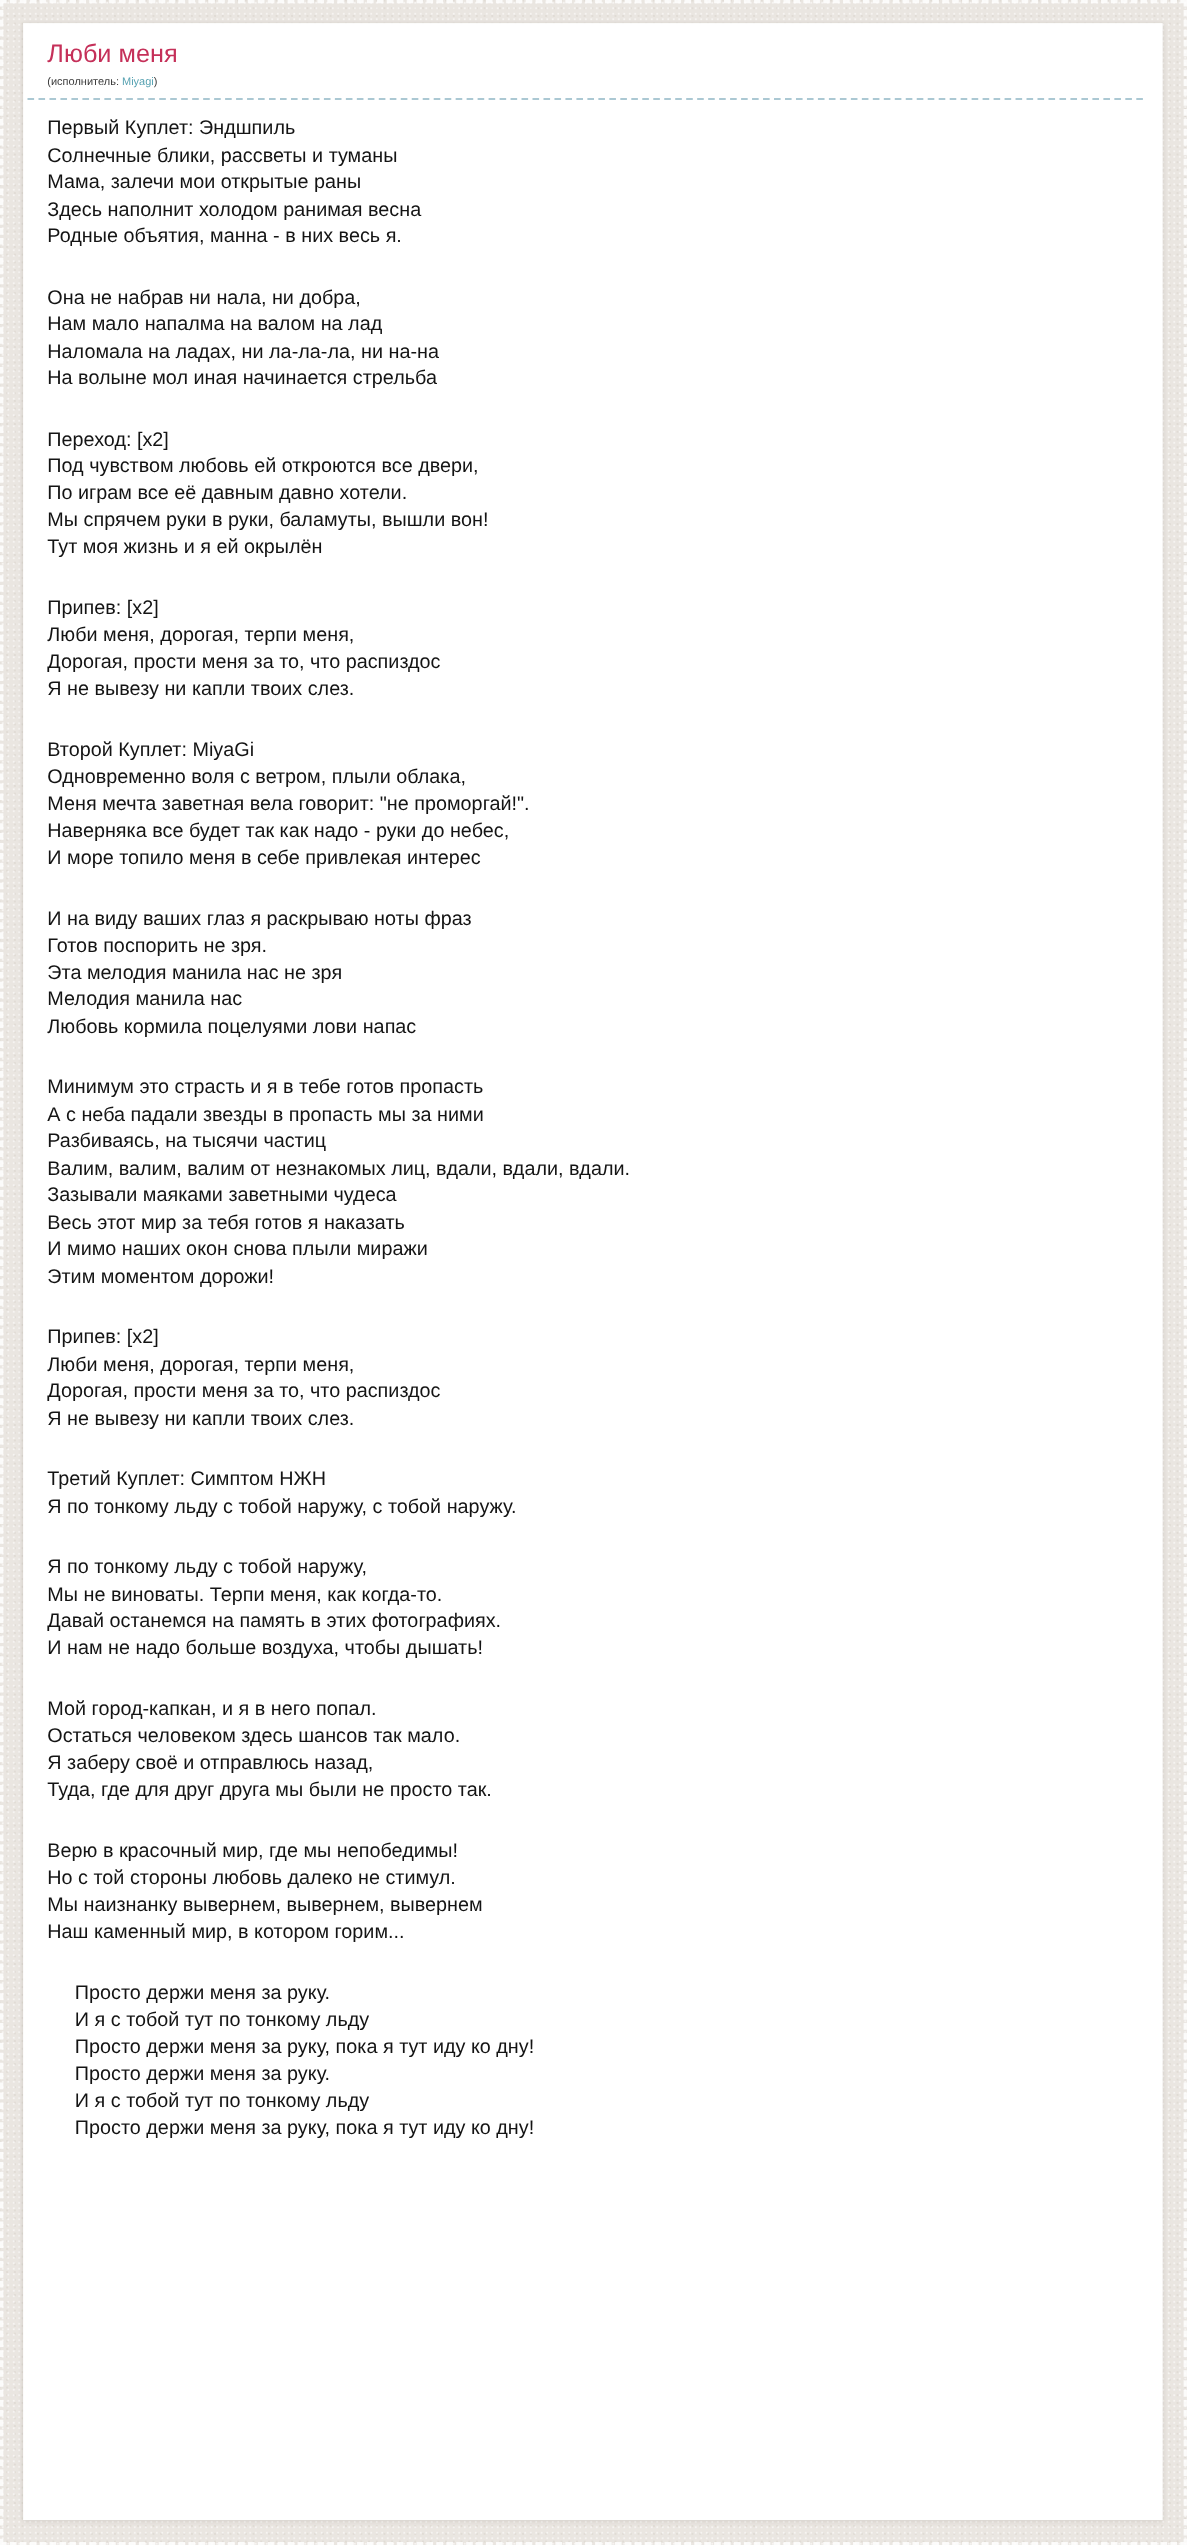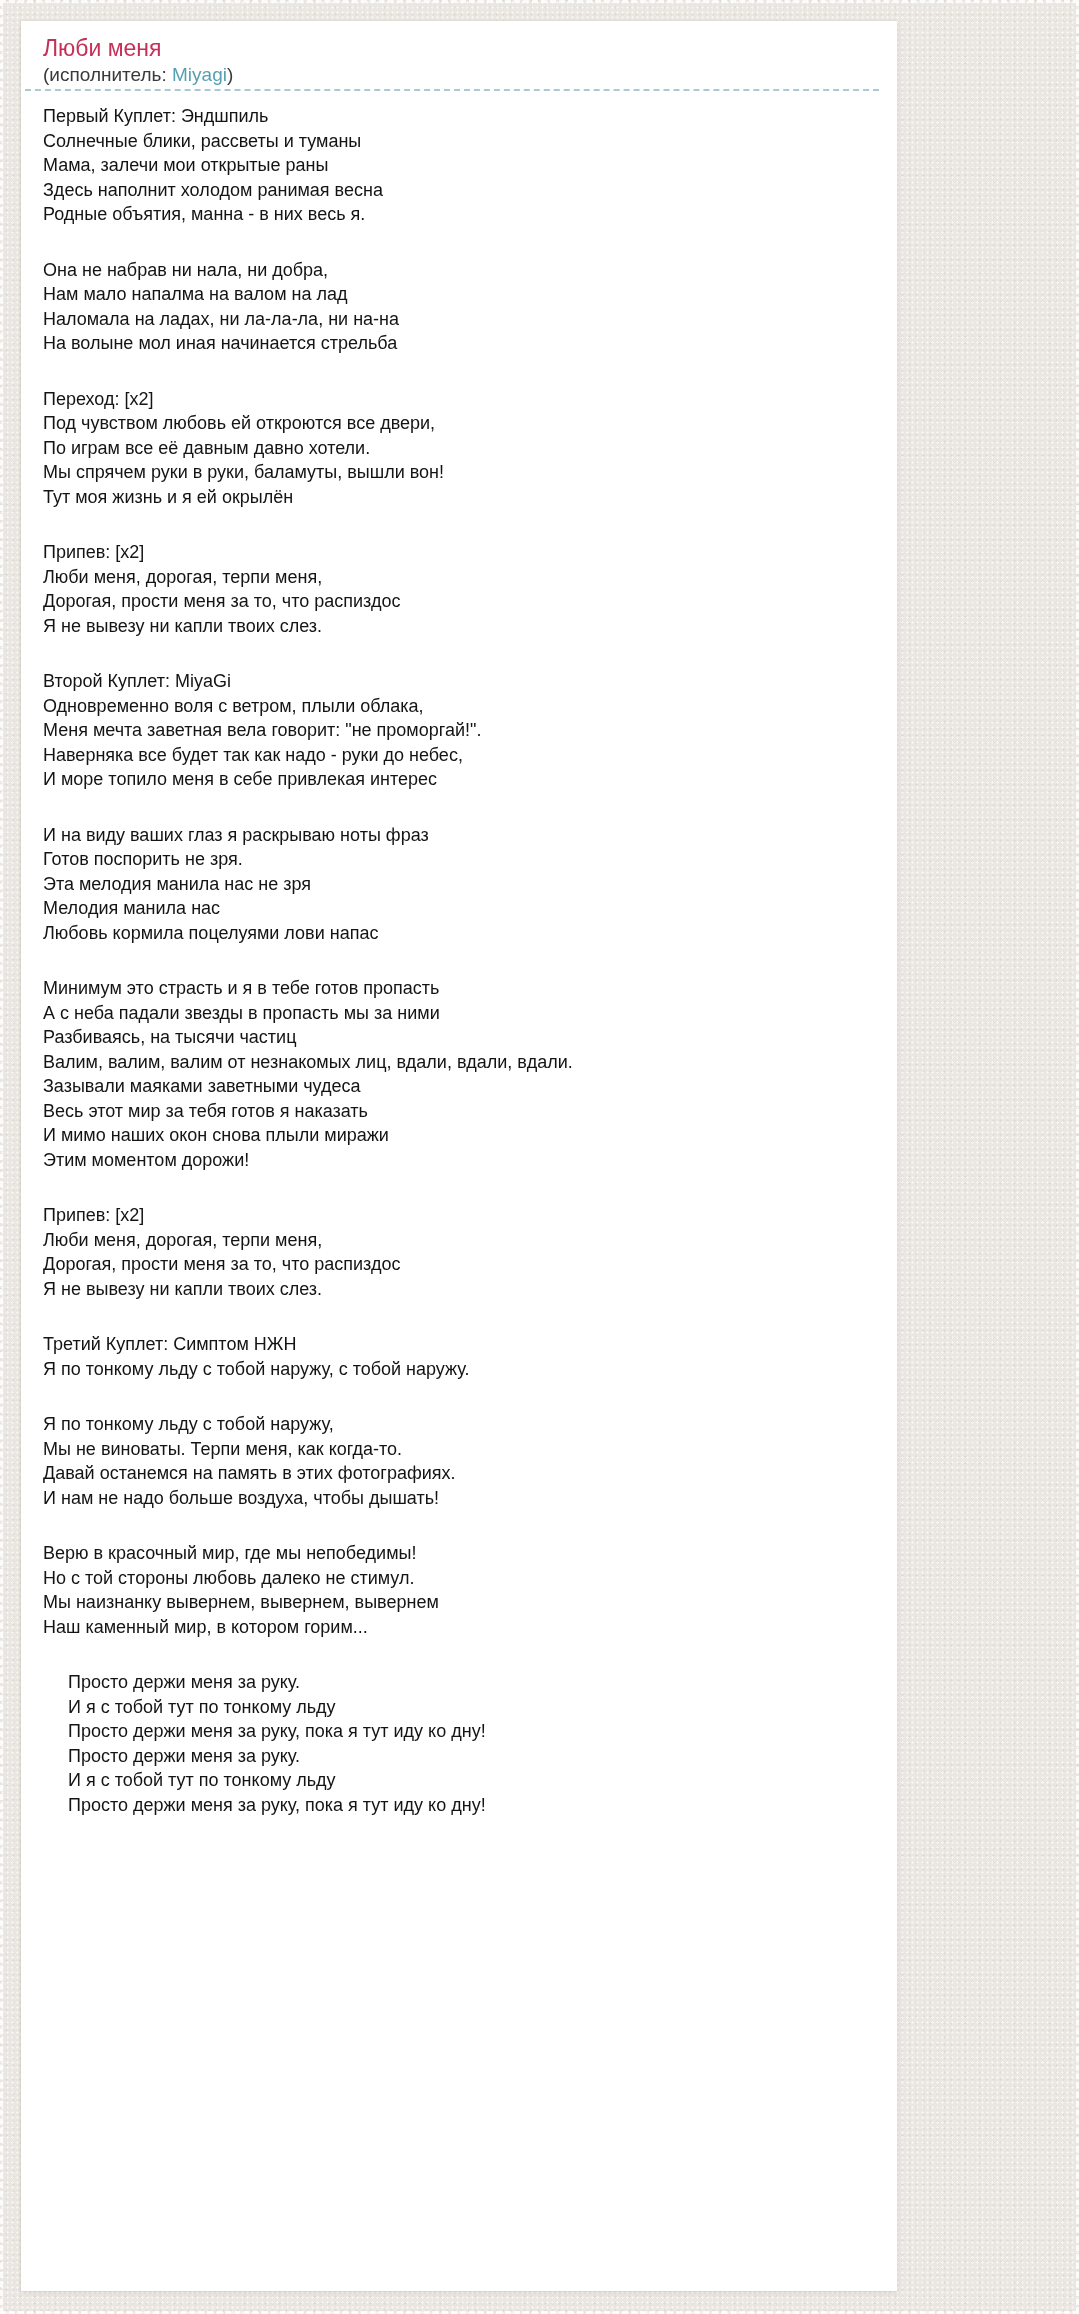--- a/index.html
+++ b/index.html
@@ -21,32 +21,32 @@
       radial-gradient(rgba(255,255,255,0.55) 1px, transparent 1.3px),
       radial-gradient(rgba(175,165,152,0.16) 1px, transparent 1.3px);
     background-size:5px 5px,7px 7px;
     background-position:0 0,3px 4px;
   }
   .page-edge{
     position:absolute;inset:0;border:3px dashed rgba(255,255,255,0.85);
     pointer-events:none;
   }
   .panel{
-    position:absolute;left:21px;top:21px;width:876px;height:2270px;
+    position:absolute;left:21px;top:21px;width:1036px;height:2270px;
     background:var(--panel-bg);
     box-shadow:0 1px 4px rgba(120,110,100,0.25);
     padding:12px 18px 30px 22px;
   }
   h1.song-title{
     margin:0 0 2px 0;
     font-size:23px;line-height:30px;font-weight:normal;
     color:var(--title-color);
   }
   .artist-line{
-    font-size:19px;line-height:19px;color:var(--muted-color);
+    font-size:10px;line-height:19px;color:var(--muted-color);
   }
   .artist-line a{
     color:var(--link-color);text-decoration:none;cursor:pointer;
   }
   .header-separator{
     height:0;border:0;border-bottom:2px dashed var(--separator-color);
     margin:5px 0 13px -18px;
   }
   .lyrics{
     font-size:18px;line-height:24.5px;color:var(--text-color);
@@ -70,17 +70,18 @@
         <p class="stanza">Первый Куплет: Эндшпиль<br>Солнечные блики, рассветы и туманы<br>Мама, залечи мои открытые раны<br>Здесь наполнит холодом ранимая весна<br>Родные объятия, манна - в них весь я.</p>
         <p class="stanza">Она не набрав ни нала, ни добра,<br>Нам мало напалма на валом на лад<br>Наломала на ладах, ни ла-ла-ла, ни на-на<br>На волыне мол иная начинается стрельба</p>
         <p class="stanza">Переход: [x2]<br>Под чувством любовь ей откроются все двери,<br>По играм все её давным давно хотели.<br>Мы спрячем руки в руки, баламуты, вышли вон!<br>Тут моя жизнь и я ей окрылён</p>
         <p class="stanza">Припев: [x2]<br>Люби меня, дорогая, терпи меня,<br>Дорогая, прости меня за то, что распиздос<br>Я не вывезу ни капли твоих слез.</p>
         <p class="stanza">Второй Куплет: MiyaGi<br>Одновременно воля с ветром, плыли облака,<br>Меня мечта заветная вела говорит: "не проморгай!".<br>Наверняка все будет так как надо - руки до небес,<br>И море топило меня в себе привлекая интерес</p>
         <p class="stanza">И на виду ваших глаз я раскрываю ноты фраз<br>Готов поспорить не зря.<br>Эта мелодия манила нас не зря<br>Мелодия манила нас<br>Любовь кормила поцелуями лови напас</p>
         <p class="stanza">Минимум это страсть и я в тебе готов пропасть<br>А с неба падали звезды в пропасть мы за ними<br>Разбиваясь, на тысячи частиц<br>Валим, валим, валим от незнакомых лиц, вдали, вдали, вдали.<br>Зазывали маяками заветными чудеса<br>Весь этот мир за тебя готов я наказать<br>И мимо наших окон снова плыли миражи<br>Этим моментом дорожи!</p>
         <p class="stanza">Припев: [x2]<br>Люби меня, дорогая, терпи меня,<br>Дорогая, прости меня за то, что распиздос<br>Я не вывезу ни капли твоих слез.</p>
         <p class="stanza">Третий Куплет: Симптом НЖН<br>Я по тонкому льду с тобой наружу, с тобой наружу.</p>
         <p class="stanza">Я по тонкому льду с тобой наружу,<br>Мы не виноваты. Терпи меня, как когда-то.<br>Давай останемся на память в этих фотографиях.<br>И нам не надо больше воздуха, чтобы дышать!</p>
+        <p class="stanza">Мой город-капкан, и я в него попал.<br>Остаться человеком здесь шансов так мало.<br>Я заберу своё и отправлюсь назад,<br>Туда, где для друг друга мы были не просто так.</p>
         <p class="stanza">Верю в красочный мир, где мы непобедимы!<br>Но с той стороны любовь далеко не стимул.<br>Мы наизнанку вывернем, вывернем, вывернем<br>Наш каменный мир, в котором горим...</p>
         <p class="stanza">Просто держи меня за руку.<br>И я с тобой тут по тонкому льду<br>Просто держи меня за руку, пока я тут иду ко дну!<br>Просто держи меня за руку.<br>И я с тобой тут по тонкому льду<br>Просто держи меня за руку, пока я тут иду ко дну!</p>
       </div>
   </div>
 </div>
 
 </body></html>

